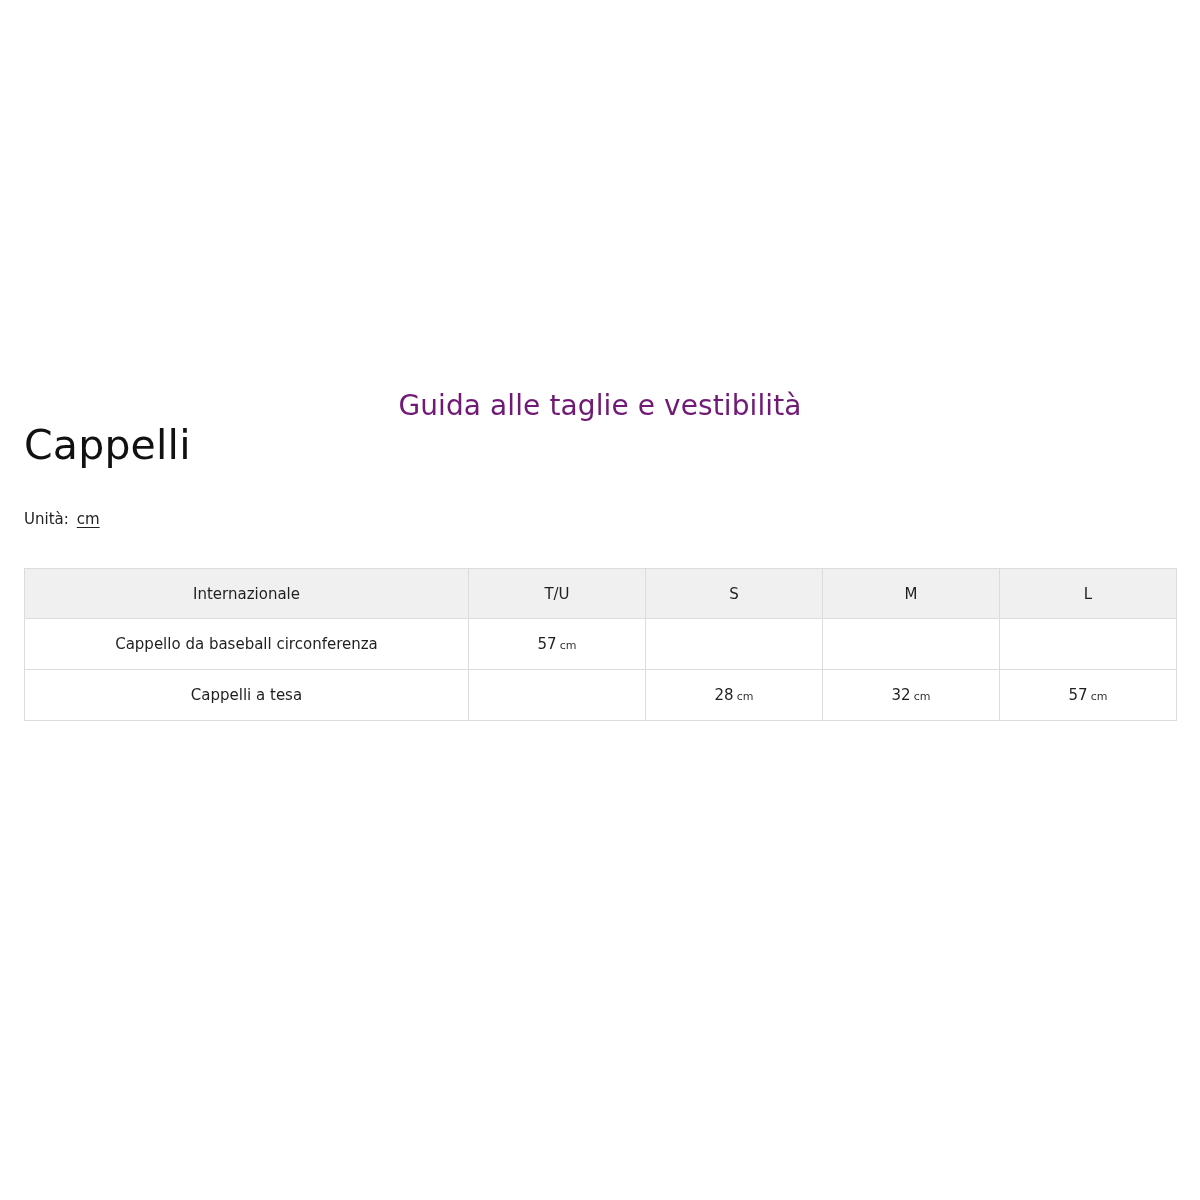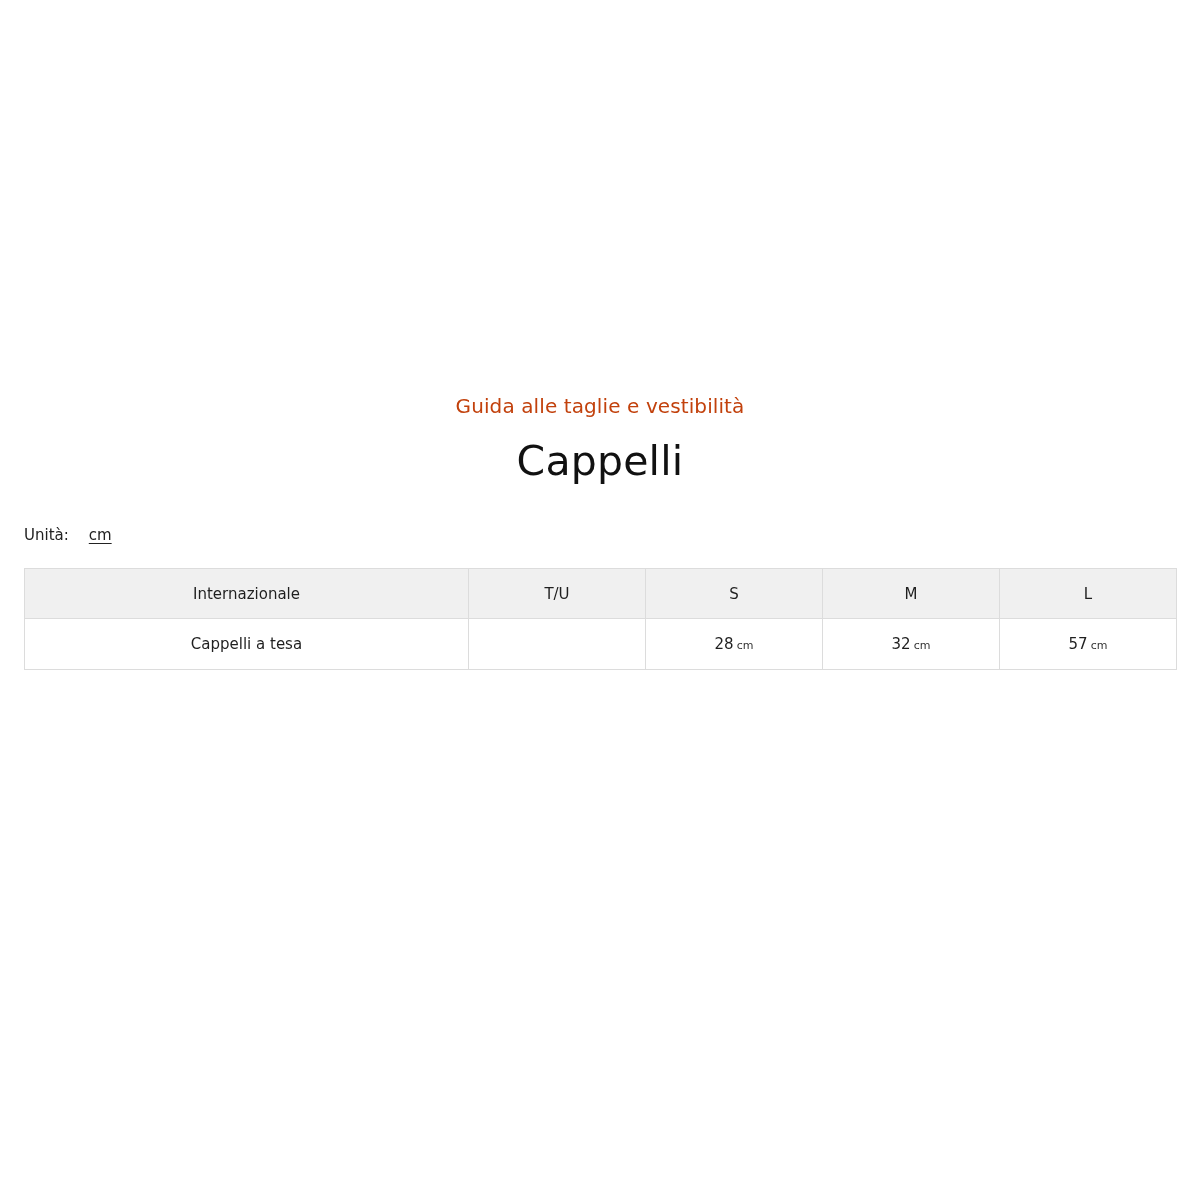--- a/index.html
+++ b/index.html
@@ -26,61 +26,59 @@
 
   .guide-block {
     position: absolute;
     left: 24px;
     top: 392px;
     width: 1152px;
   }
 
   .subtitle {
     text-align: center;
-    font-size: 20px;
+    font-size: 28px;
     font-weight: 400;
-    color: #c2410c;
+    color: #701a75;
     letter-spacing: 0.1px;
     line-height: 28px;
   }
 
   .main-title {
-    text-align: center;
     font-size: 41px;
     font-weight: 400;
     color: #111111;
-    margin-top: 16px;
     line-height: 50px;
     letter-spacing: 0.2px;
   }
 
   .unit-row {
     margin-top: 40px;
     font-size: 15px;
     color: #222222;
     display: flex;
     align-items: flex-end;
-    gap: 20px;
+    gap: 8px;
   }
 
   .unit-label {
     font-size: 15px;
     color: #222222;
   }
 
   .unit-value {
     font-size: 15px;
     color: #222222;
     text-decoration: underline;
     text-underline-offset: 3px;
     cursor: pointer;
   }
 
   table.size-table {
-    margin-top: 24px;
+    margin-top: 40px;
     width: 1152px;
     border-collapse: collapse;
     table-layout: fixed;
     padding-left: 16px;
   }
 
   table.size-table th,
   table.size-table td {
     border: 1px solid #dcdcdc;
     height: 51px;
@@ -142,20 +140,35 @@
         <tr>
           <th>Internazionale</th>
           <th>T/U</th>
           <th>S</th>
           <th>M</th>
           <th>L</th>
         </tr>
       </thead>
       <tbody>
 
+        <tr>
+          <td>Cappello da baseball circonferenza</td>
+          <td>
+            <span class="val">57</span><span class="unit-sm">cm</span>
+          </td>
+          <td>
+            <span class="val"></span><span class="unit-sm"></span>
+          </td>
+          <td>
+            <span class="val"></span><span class="unit-sm"></span>
+          </td>
+          <td>
+            <span class="val"></span><span class="unit-sm"></span>
+          </td>
+        </tr>
 
         <tr>
           <td>Cappelli a tesa</td>
           <td>
             <span class="val"></span><span class="unit-sm"></span>
           </td>
           <td>
             <span class="val">28</span><span class="unit-sm">cm</span>
           </td>
           <td>

